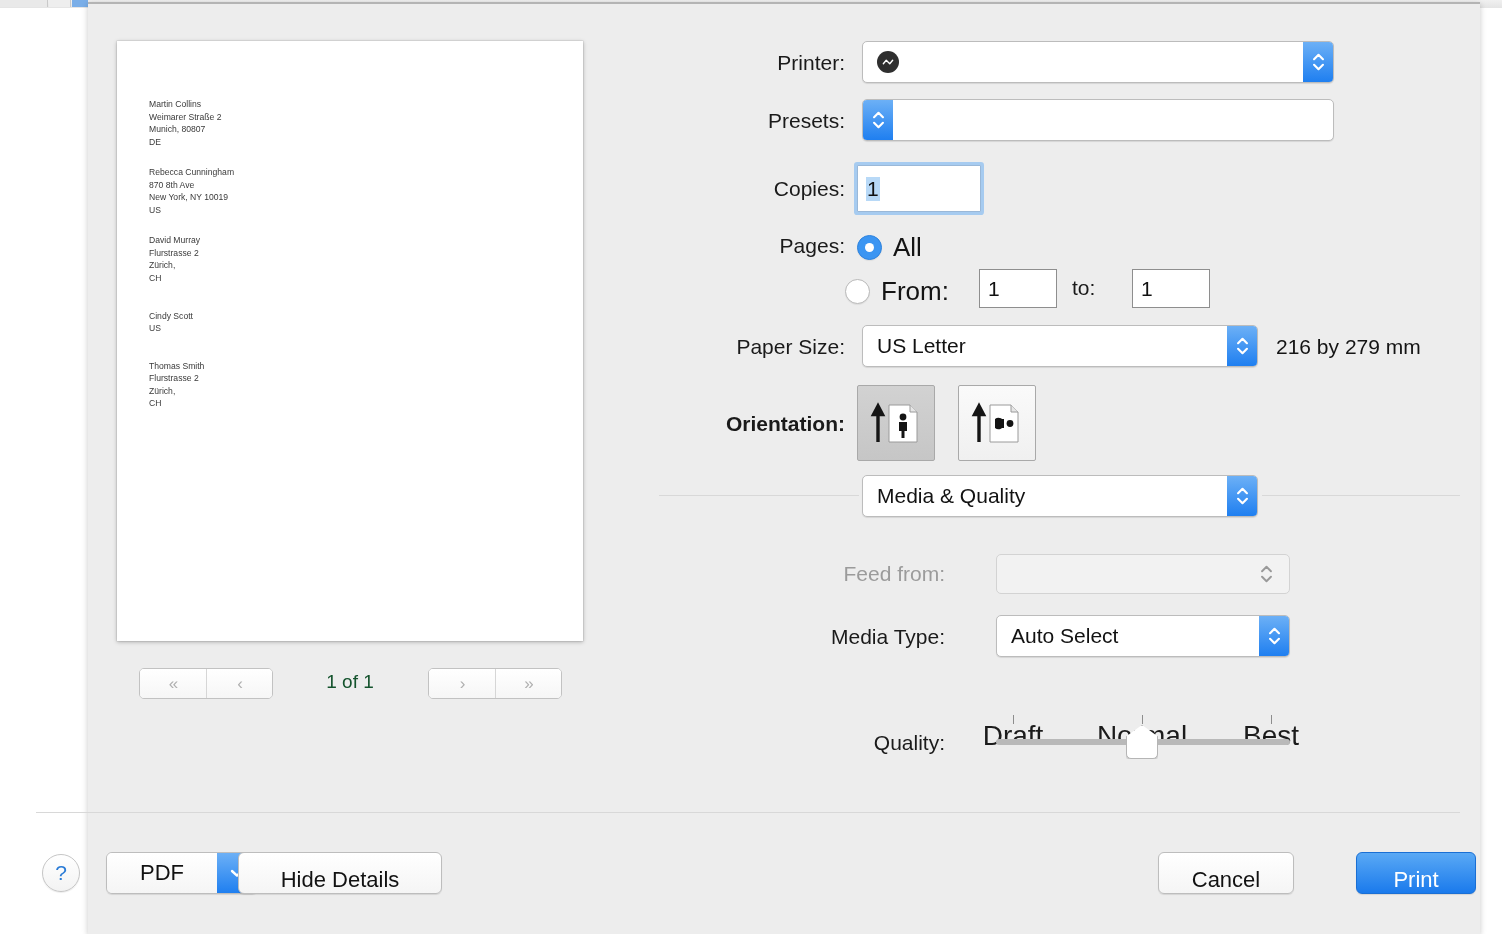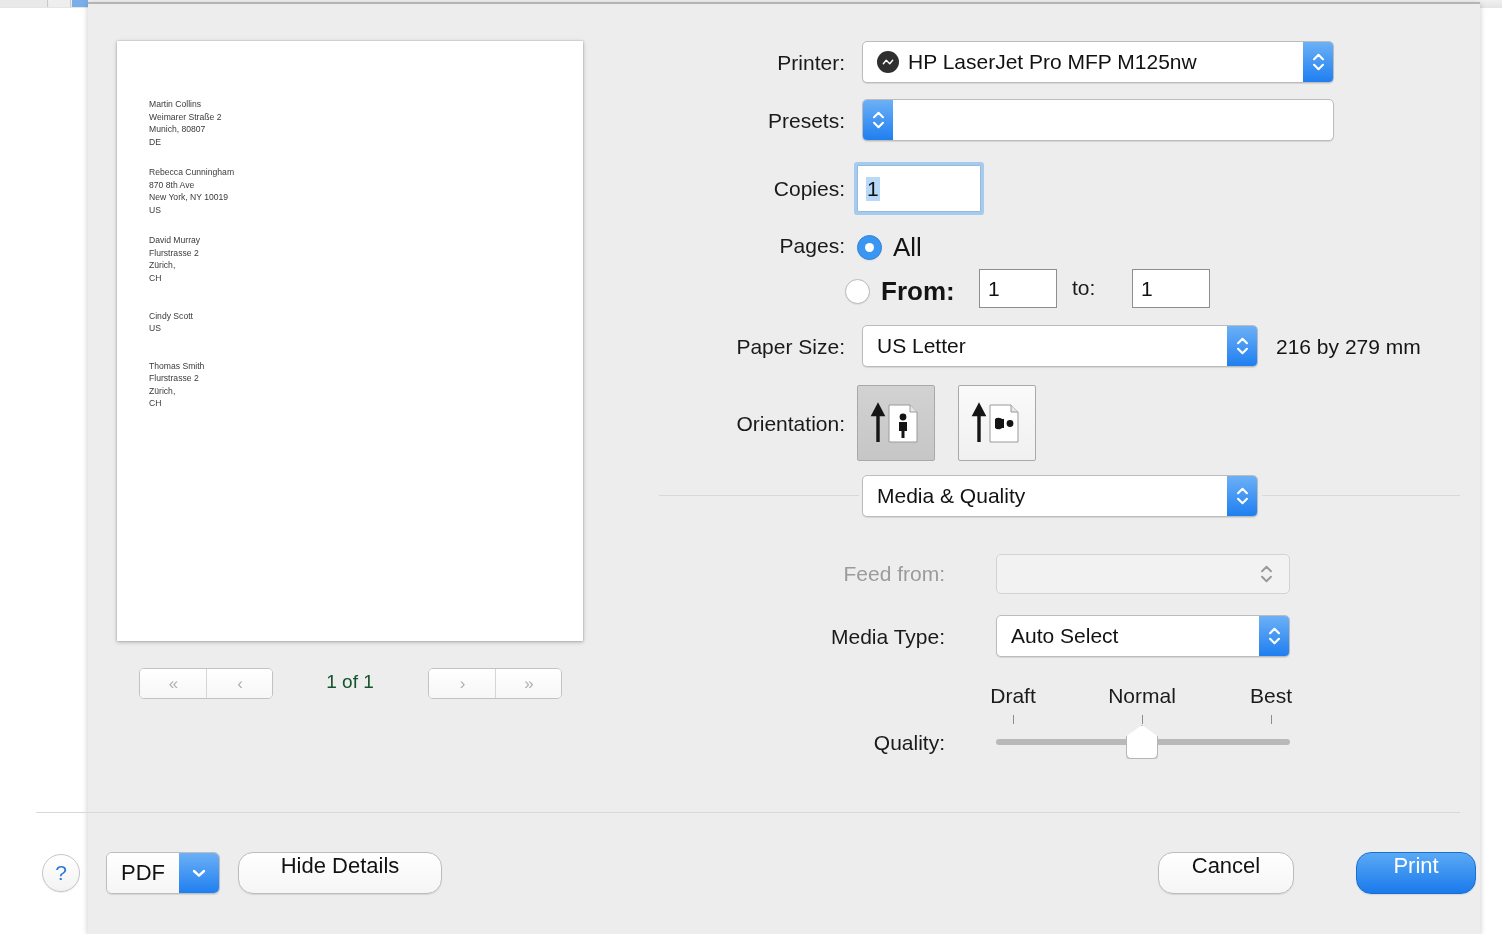--- a/index.html
+++ b/index.html
@@ -136,21 +136,21 @@
   .orient-btn svg { width: 54px; height: 54px; }
 
   
   .sep { background: #d8d8d8; height: 1px; }
 
   
   .slider-track {
     height: 6px; border-radius: 3px; background: #b9b9b9;
   }
   .slider-tick { width: 1px; height: 9px; background: #8d8d8d; }
-  .tick-label { font-size: 21px; color: #1b1b1b; text-align: center; }
+  .tick-label { font-size: 28px; color: #1b1b1b; text-align: center; margin-top: 36px; }
   .slider-thumb {
     width: 32px; height: 34px;
     background: #ffffff;
     border: 0.5px solid #b5b5b5;
     border-radius: 0 0 5px 5px;
     box-shadow: 0 1px 2px rgba(0,0,0,0.22);
     clip-path: polygon(50% 0%, 100% 34%, 100% 100%, 0% 100%, 0% 34%);
   }
 
   
@@ -160,33 +160,33 @@
     border: 1px solid #c6c6c6;
     display:flex; align-items:center; justify-content:center;
     font-size: 21px; color:#2a7bd6; font-weight: 500;
     box-shadow: 0 1px 1px rgba(0,0,0,0.08);
   }
   .pdf-btn {
     height: 42px; display:flex; border: 0.5px solid #bdbdbd; border-radius: 6px;
     overflow: hidden; box-shadow: 0 1px 1px rgba(0,0,0,0.10);
   }
   .pdf-btn .pdf-label {
-    padding: 0 14px; display:flex; align-items:center; font-size: 22px; color:#121212;
+    padding: 0 33px; display:flex; align-items:center; font-size: 22px; color:#121212;
     background: linear-gradient(#ffffff, #f5f5f5);
   }
   .pdf-btn .pdf-arrow {
     width: 40px; display:flex; align-items:center; justify-content:center;
     background: linear-gradient(#6cb0f6, #1f7ff0);
   }
   .pdf-btn .pdf-arrow svg { width: 16px; height: 10px; }
   .pdf-btn .pdf-arrow path { fill:none; stroke:#fff; stroke-width:2.4; stroke-linecap:round; stroke-linejoin:round; }
 
   .btn {
-    height: 42px; display:flex; align-items:flex-start; justify-content:center;
-    border-radius: 15px; font-size: 22px; padding: 0 24px;
+    height: 42px; display:flex; align-items:flex-end; justify-content:center;
+    border-radius: 6px; font-size: 22px; padding: 0 24px;
     border: 0.5px solid #bdbdbd;
     background: linear-gradient(#ffffff, #f5f5f5);
     color: #121212;
     box-shadow: 0 1px 1px rgba(0,0,0,0.10);
     white-space: nowrap;
   }
   .btn.primary {
     background: linear-gradient(#5aa9f5, #1a7aec);
     border: 0.5px solid #1a6fd4;
     color: #ffffff;
@@ -261,21 +261,20 @@
   </div>
 
   <div class="abs lbl" style="left:600px; top:51px; width:245px;">Printer:</div>
   <div class="abs popup" style="left:862px; top:41px; width:472px; height:42px;">
     <div class="pu-text">
       <span class="printer-glyph">
         <svg viewBox="0 0 24 24">
             <path d="M4 15 L9 9 L15 15 L20 9"></path>
           </svg>
       </span>
-      <span>HP LaserJet Pro MFP M125nw</span>
     </div>
     <div class="stepper">
       <svg class="chev" viewBox="0 0 14 9">
           <path d="M2 7 L7 2 L12 7"></path>
         </svg>
       <svg class="chev" viewBox="0 0 14 9">
           <path d="M2 2 L7 7 L12 2"></path>
         </svg>
     </div>
   </div>
@@ -297,21 +296,21 @@
     <span class="sel-text">1</span>
   </div>
 
   <div class="abs lbl" style="left:600px; top:234px; width:245px;">Pages:</div>
 
   <div class="abs radio-row" style="left:857px; top:232px;">
     <span class="radio on"></span>
     <span class="radio-label">All</span>
   </div>
 
-  <div class="abs radio-row" style="left:845px; top:276px;font-weight:bold;">
+  <div class="abs radio-row" style="left:845px; top:276px;">
     <span class="radio"></span>
     <span class="radio-label">From:</span>
   </div>
   <div class="abs tfield" style="left:979px; top:269px; width:78px; height:39px;">
     <span>1</span>
   </div>
   <div class="abs lbl" style="left:1072px; top:276px; width:50px; text-align:left;">to:</div>
   <div class="abs tfield" style="left:1132px; top:269px; width:78px; height:39px;">
     <span>1</span>
   </div>
@@ -325,21 +324,21 @@
       <svg class="chev" viewBox="0 0 14 9">
           <path d="M2 7 L7 2 L12 7"></path>
         </svg>
       <svg class="chev" viewBox="0 0 14 9">
           <path d="M2 2 L7 7 L12 2"></path>
         </svg>
     </div>
   </div>
   <div class="abs paper-dims" style="left:1276px; top:335px;">216 by 279 mm</div>
 
-  <div class="abs lbl" style="left:600px; top:412px; width:245px;">Orientation:</div>
+  <div class="abs lbl" style="left:600px; top:412px; width:245px;font-weight:bold;">Orientation:</div>
 
   <div class="abs orient-btn selected" style="left:857px; top:385px;">
     <svg viewBox="0 0 54 54">
       <path d="M9 46 L9 14 M9 10 L4.5 18.5 L13.5 18.5 Z" stroke="#151515" stroke-width="3.4" fill="#151515"></path>
       <path d="M20 9 L41 9 L48 16 L48 46 L20 46 Z" fill="#ffffff" stroke="#9a9a9a" stroke-width="1"></path>
       <path d="M41 9 L41 16 L48 16" fill="#e6e6e6" stroke="#9a9a9a" stroke-width="1"></path>
       <circle cx="34" cy="21" r="3.4" fill="#141414"></circle>
       <path d="M30 26 L38 26 L38 35 L35.5 35 L35.5 42 L32.5 42 L32.5 35 L30 35 Z" fill="#141414"></path>
     </svg>
   </div>

